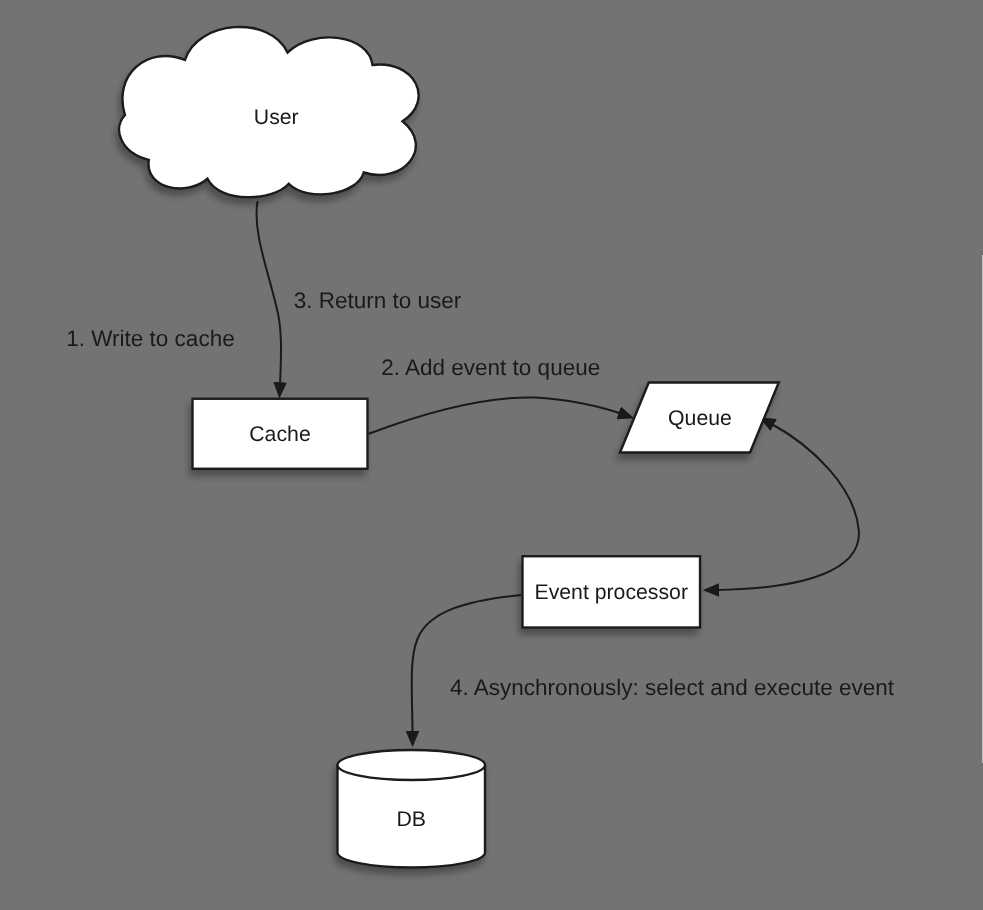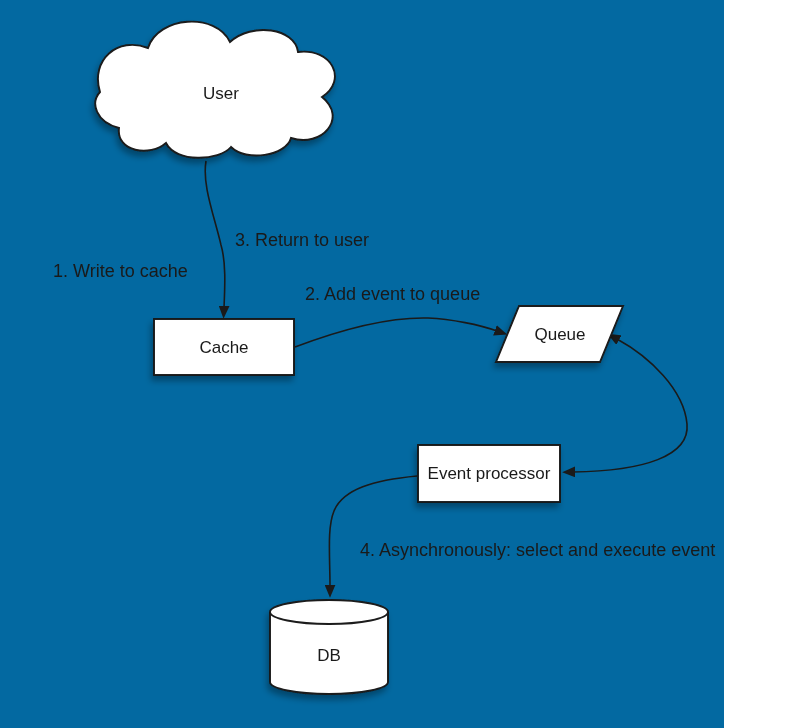--- a/index.html
+++ b/index.html
@@ -2,23 +2,23 @@
 <html><head>
 <meta charset="utf-8">
 <style>
   html, body {
     margin: 0;
     padding: 0;
     background: #ffffff;
   }
   .stage {
     position: relative;
-    width: 724px;
+    width: 786px;
     height: 728px;
-    background: #0369a1;
+    background: #737373;
     overflow: hidden;
     font-family: "Liberation Sans", sans-serif;
   }
   svg { display: block; }
   .edge {
     fill: none;
     stroke: #1a1a1a;
     stroke-width: 1.6;
   }
   .shape {

